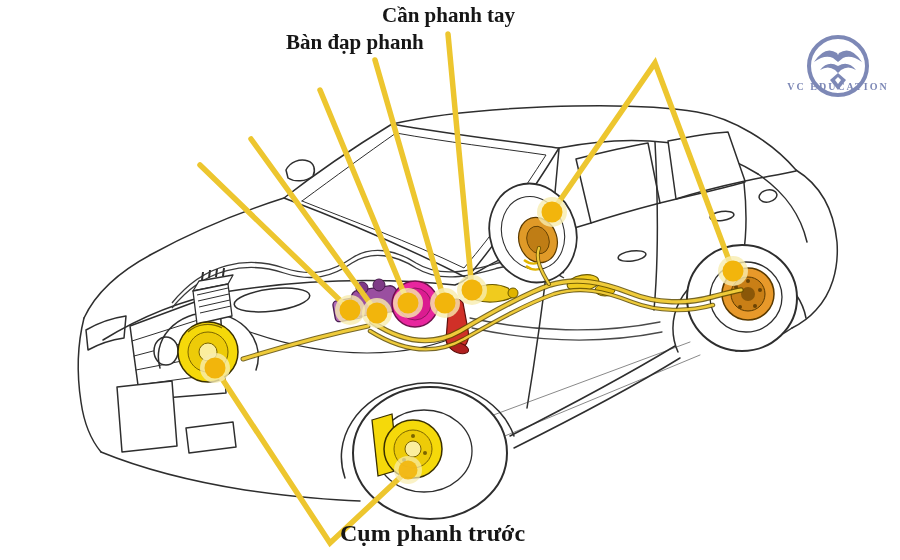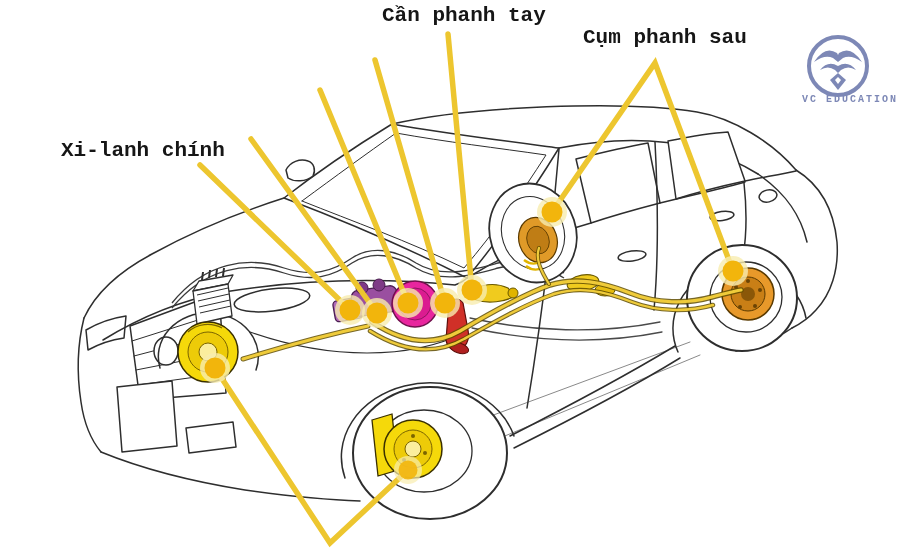--- a/index.html
+++ b/index.html
@@ -1,28 +1,28 @@
 <!DOCTYPE html>
 <html><head>
 <meta charset="utf-8">
 <style>
   html,body{margin:0;padding:0;background:#fff;}
   #stage{position:relative;width:900px;height:560px;background:#ffffff;overflow:hidden;
-         font-family:Liberation Mono, monospace;}
+         font-family:Liberation Serif, serif;}
   #art{position:absolute;left:0;top:0;}
   .label{position:absolute;font-weight:bold;color:#161616;white-space:nowrap;
          font-size:21px;line-height:1.1;}
   #lbl-0{left:382px;top:4px}
   #lbl-1{left:286px;top:31px}
   #lbl-2{left:217px;top:59px}
   #lbl-3{left:98px;top:105px}
   #lbl-4{left:61px;top:139px}
   #lbl-5{left:583px;top:26px}
   #lbl-6{left:340px;top:520px;font-size:24px}
-  #logo-text{position:absolute;left:778px;top:94px;width:120px;text-align:right;
+  #logo-text{position:absolute;left:778px;top:81px;width:120px;text-align:center;
              color:#7D88B6;font-size:10px;letter-spacing:2px;font-weight:bold;}
 </style>
 </head>
 <body>
 
 <div id="stage">
 
 <svg id="art" width="900" height="560" viewBox="0 0 900 560">
 
   <g stroke="#2E2E2E" stroke-width="1.5" fill="none" stroke-linecap="round" stroke-linejoin="round">
@@ -235,18 +235,18 @@
     <g fill="#7D88B6">
       <path d="M814,62 Q825,45 837,53 L838,55 L839,53 Q851,45 862,62 Q851,54 843,58 L838,62 L833,58 Q825,54 814,62 Z"></path>
       <path d="M820,70 Q828,60 838,66 Q848,60 856,70 Q848,65 841,70 L838,73 L835,70 Q828,65 820,70 Z"></path>
       <path d="M838,73 L846,80 L838,90 L830,80 Z"></path>
       <path d="M838,77 L841,80 L838,84 L835,80 Z" fill="#fff"></path>
     </g>
   </g>
 </svg>
 
 <div class="label" id="lbl-0">Cần phanh tay</div>
-<div class="label" id="lbl-4">Xi-lanh chính</div>
-<div class="label" id="lbl-5">Cụm phanh sau</div>
+<div class="label" id="lbl-1">Bàn đạp phanh</div>
+<div class="label" id="lbl-6">Cụm phanh trước</div>
 
 <div id="logo-text">VC EDUCATION</div>
 
 </div>
 
 </body></html>

